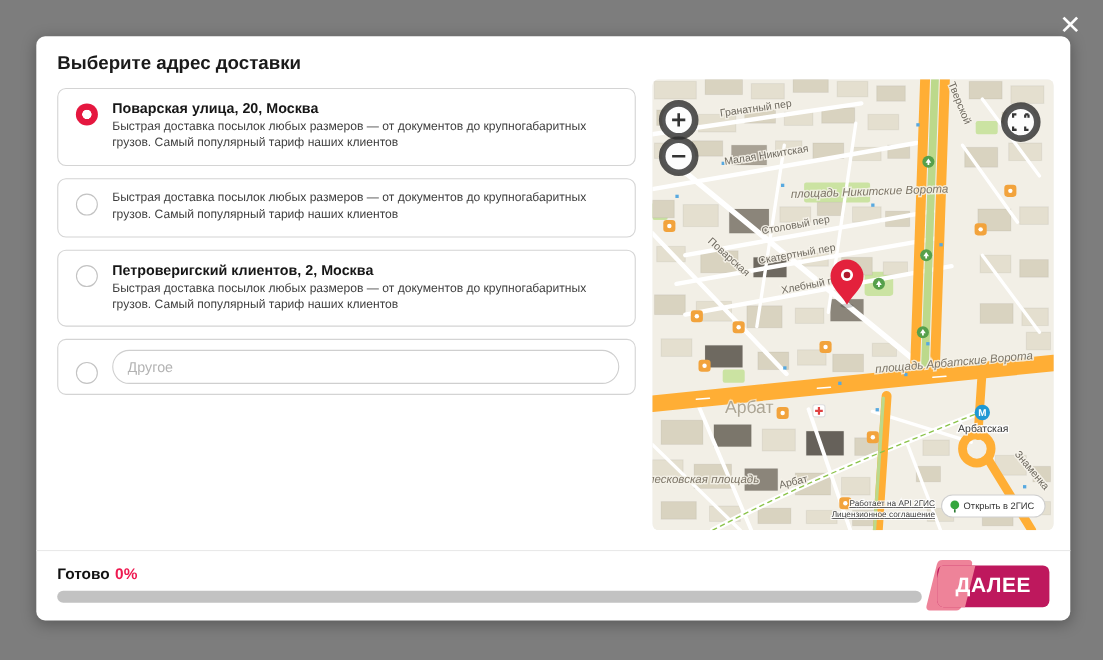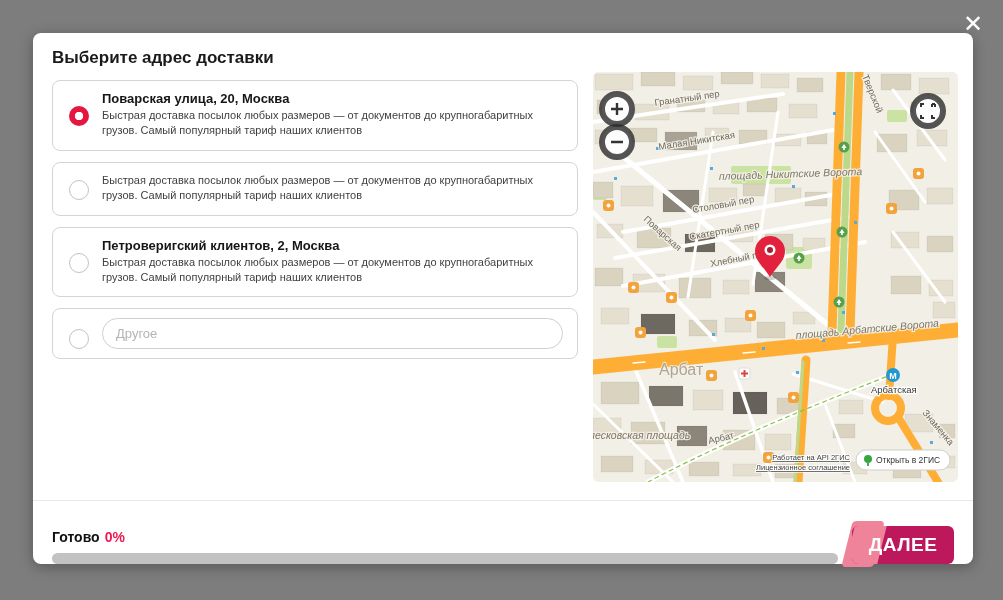--- a/index.html
+++ b/index.html
@@ -11,37 +11,37 @@
 
   .modal { position:absolute; left:33px; top:33px; width:940px; height:531px; background:#fff; border-radius:8px;
     box-shadow:0 3px 14px rgba(0,0,0,.30); display:flex; flex-direction:column; }
 
   .modal-title { font-size:17px; font-weight:bold; color:#1a1a1a; margin:15px 19px 4px 19px; }
 
   .content { flex:1; display:flex; gap:15px; padding:0 15px 0 19px; align-items:flex-start; }
   .options { width:526px; padding-top:8px; }
 
   .option { display:flex; border:1px solid #d4d4d4; border-radius:8px; padding:10px 14px 11px 14px;
-    margin-bottom:11px; cursor:pointer; background:#fff;align-items:center; }
+    margin-bottom:11px; cursor:pointer; background:#fff; }
   .radio { flex:0 0 20px; width:20px; height:20px; border:1px solid #c3c3c3; border-radius:50%; margin:3px 13px 0 2px;
     background:#fff; }
   .radio.checked { border:none; background:radial-gradient(circle, #fff 0 4px, #e5173f 4.5px 10px); }
   .opt-title { font-size:13px; font-weight:bold; color:#161616; margin-bottom:2px; }
   .opt-desc { font-size:11px; line-height:1.4; color:#3f3f3f; }
 
   .option.other { align-items:flex-end; padding:9px 14px; }
   .option.other .radio { margin-top:0; }
   .other-input { flex:1; height:31px; border:1px solid #cfcfcf; border-radius:16px; padding:0 13px; font-size:13px;
     color:#333; outline:none; font-family:"Liberation Sans",sans-serif; }
   .other-input::placeholder { color:#b3b3b3; }
 
   .map-wrap { width:365px; height:410px; border-radius:6px; overflow:hidden; position:relative; flex:0 0 365px;
     box-shadow:0 0 0 1px rgba(0,0,0,.06) inset; }
 
-  .footer { border-top:1px solid #e9e9e9; padding:12px 19px 0 19px; display:flex; align-items:flex-end; height:64px; }
+  .footer { border-top:1px solid #e9e9e9; padding:12px 19px 0 19px; display:flex; align-items:flex-start; height:64px; }
   .progress-zone { flex:1; margin-right:14px; }
   .progress-label { font-size:14px; font-weight:bold; color:#111; }
   .progress-label .pct { color:#ee1950; margin-left:5px; }
   .progress-track { margin-top:8px; height:11px; background:#c2c2c2; border-radius:6px; width:100%; }
 
   .next-wrap { position:relative; width:102px; height:38px; margin-top:1px; }
   .next-accent { position:absolute; left:-5px; top:-5px; width:32px; height:46px; background:#ee8399;
     transform:skewX(-14deg); border-radius:4px; }
   .next-btn { position:absolute; inset:0; background:#be185d; border:none; border-radius:6px; color:#fff;
     font-size:19px; font-weight:bold; letter-spacing:.5px; cursor:pointer; font-family:"Liberation Sans",sans-serif; }

